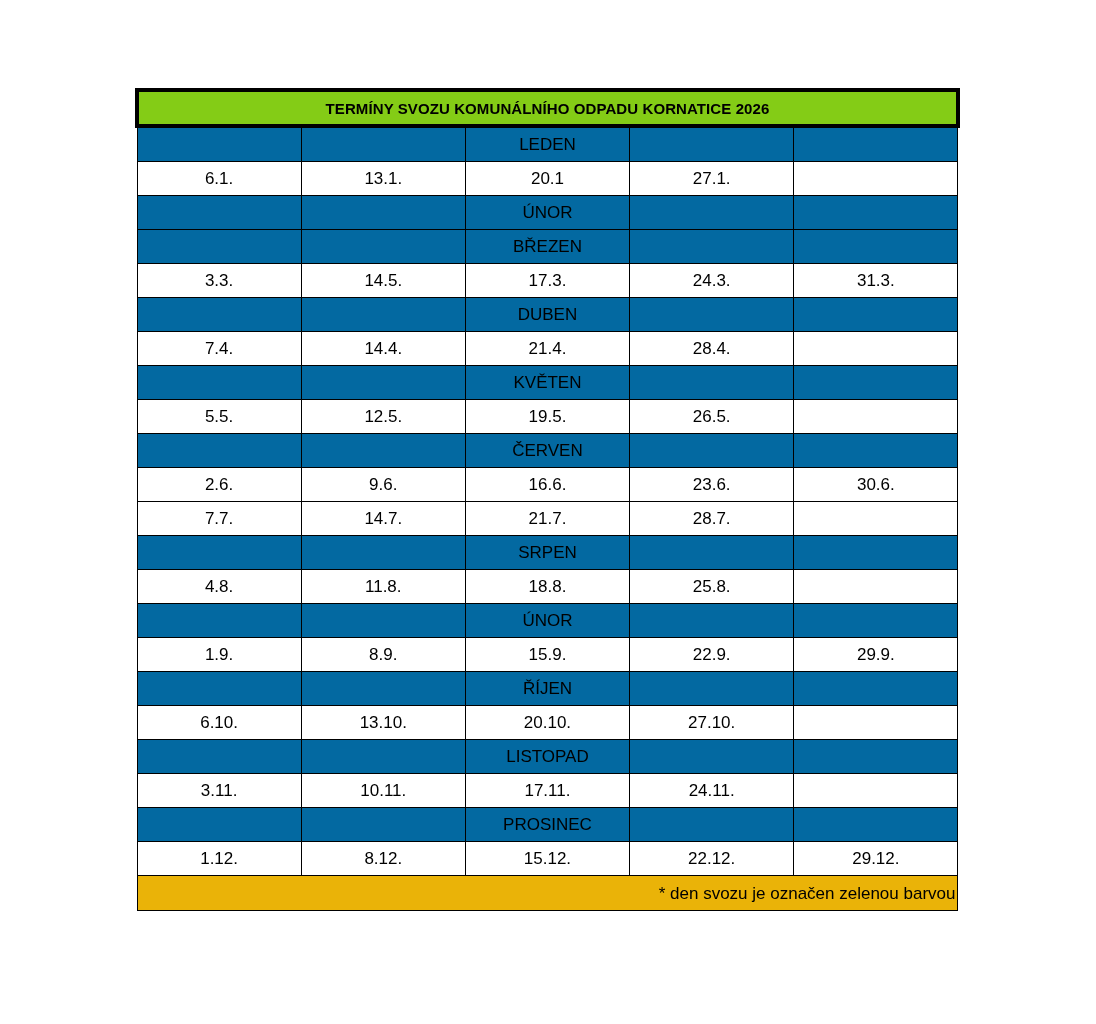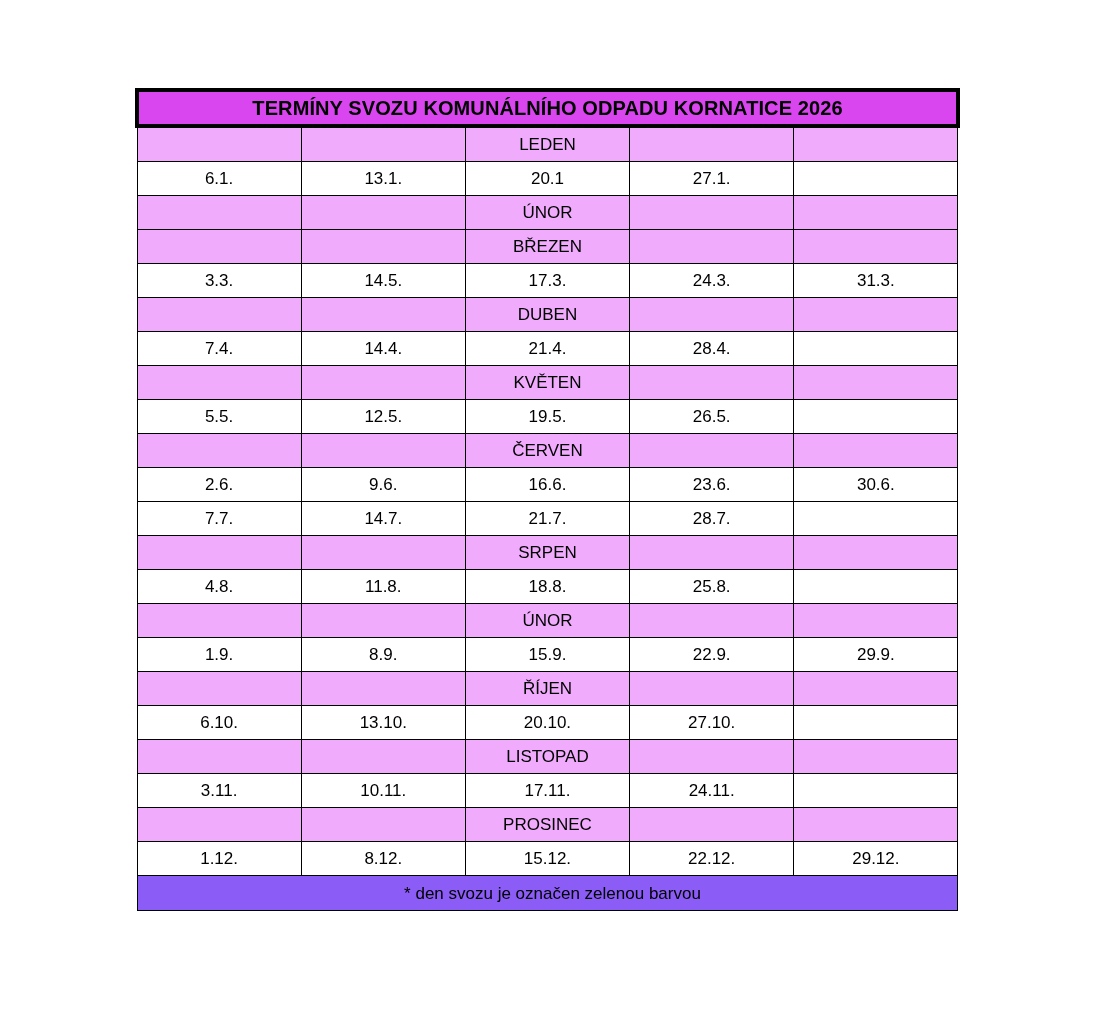--- a/index.html
+++ b/index.html
@@ -46,52 +46,52 @@
     font-size: 17px;
     line-height: 1;
     padding: 0 2px;
     background: #ffffff;
     white-space: nowrap;
     overflow: hidden;
   }
 
   
   tr.title-row td {
-    background: #d946ef;
+    background: #84cc16;
     font-weight: bold;
-    font-size: 20px;
+    font-size: 15px;
     letter-spacing: 0.1px;
     height: 32px;
     border: 4.5px solid #000000;
   }
 
   
   tr.month-row td {
-    background: #f0abfc;
+    background: #0369a1;
     font-size: 17px;
   }
 
   
   td.green {
     background: #d9e9d1;
   }
   td.white {
     background: #ffffff;
   }
   td.empty {
     background: #ffffff;
   }
 
   
   tr.note-row td {
-    text-align: center;
+    text-align: right;
     padding-left: 12px;
     font-size: 17px;
     height: 34px;
-    background: #8b5cf6;
+    background: #eab308;
   }
 </style>
 </head>
 <body>
 
 <div id="sheet">
   <div id="schedule-wrap">
     <table class="schedule">
       <colgroup>
         <col>

